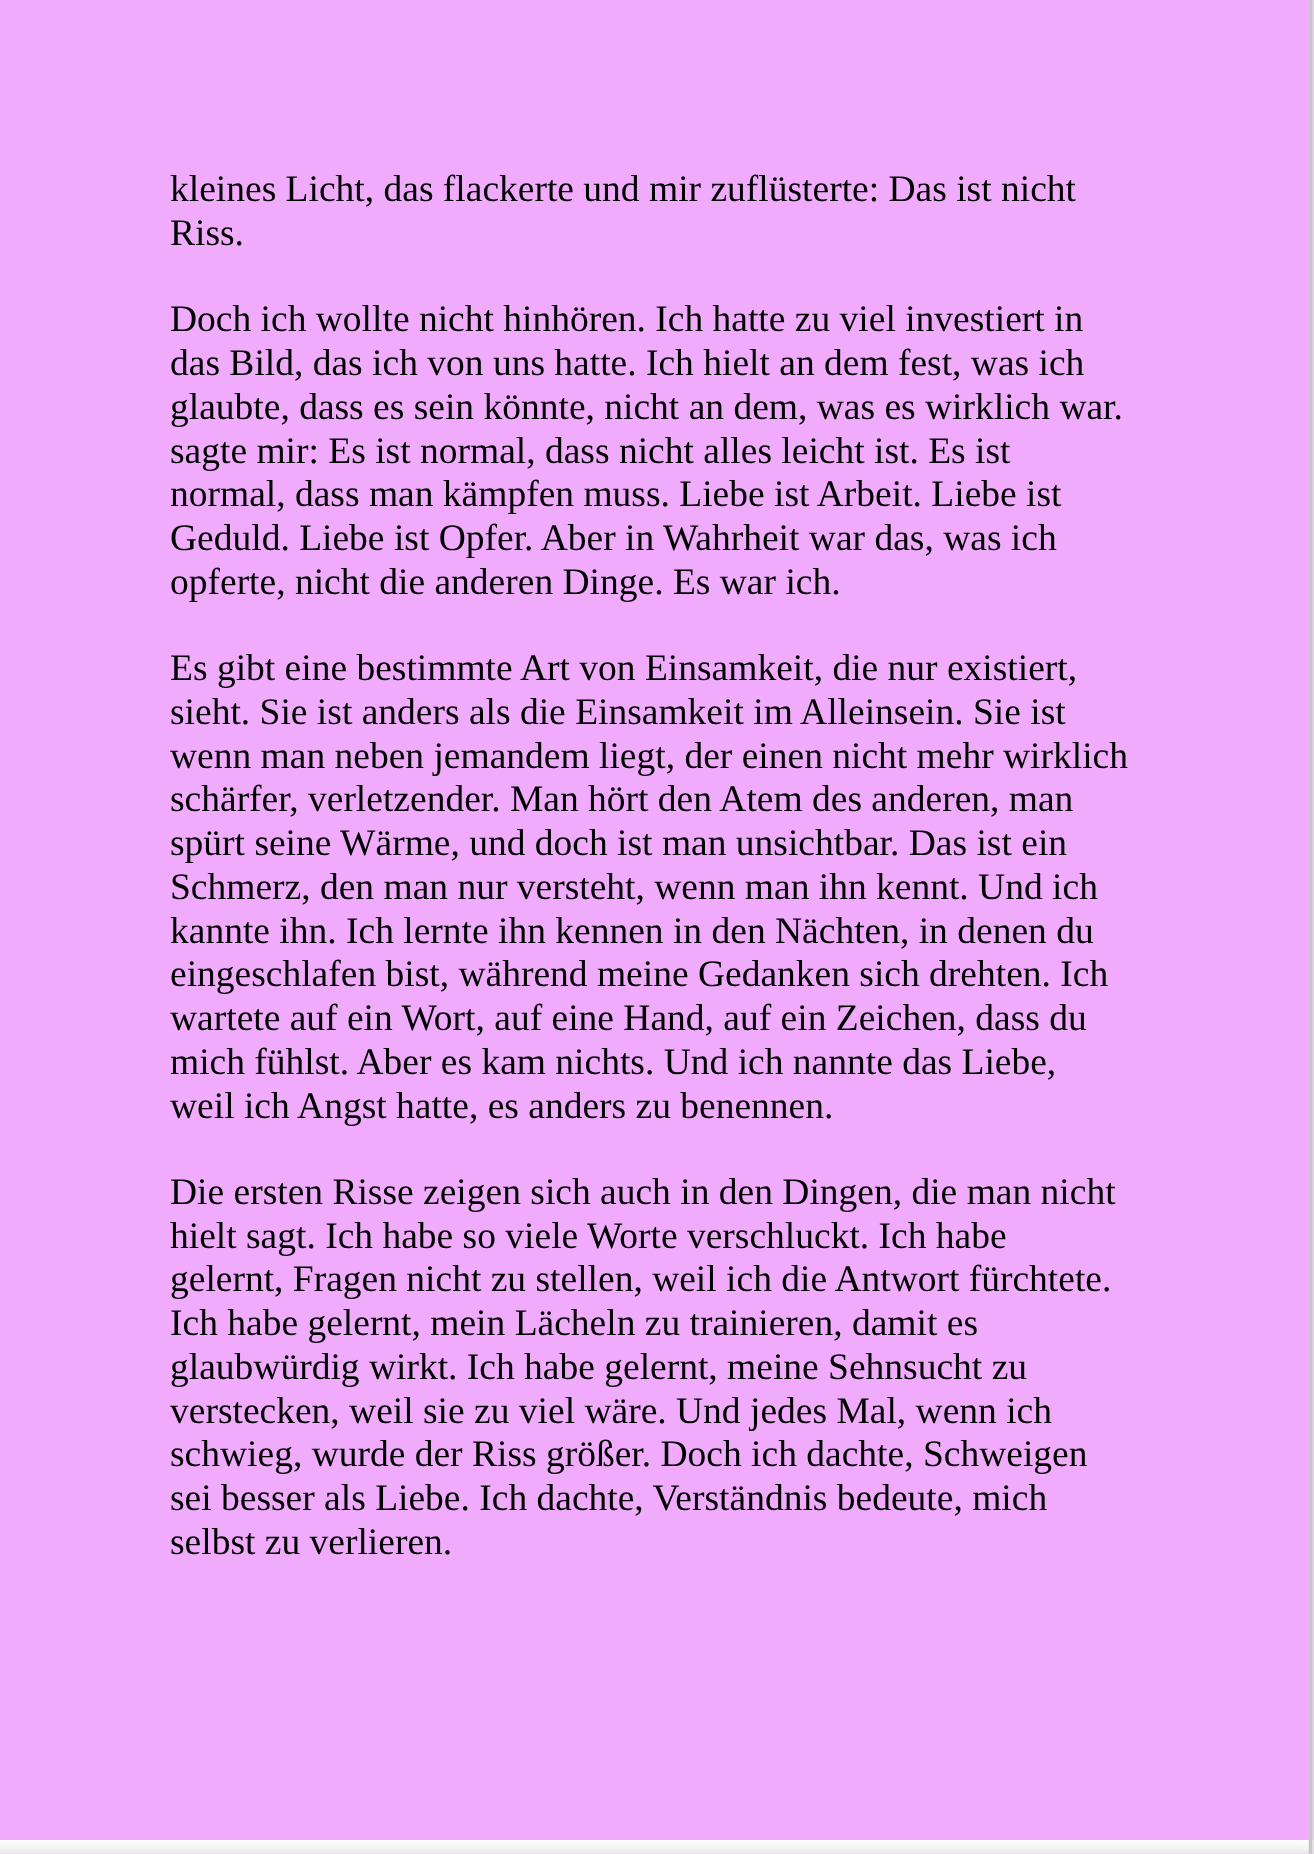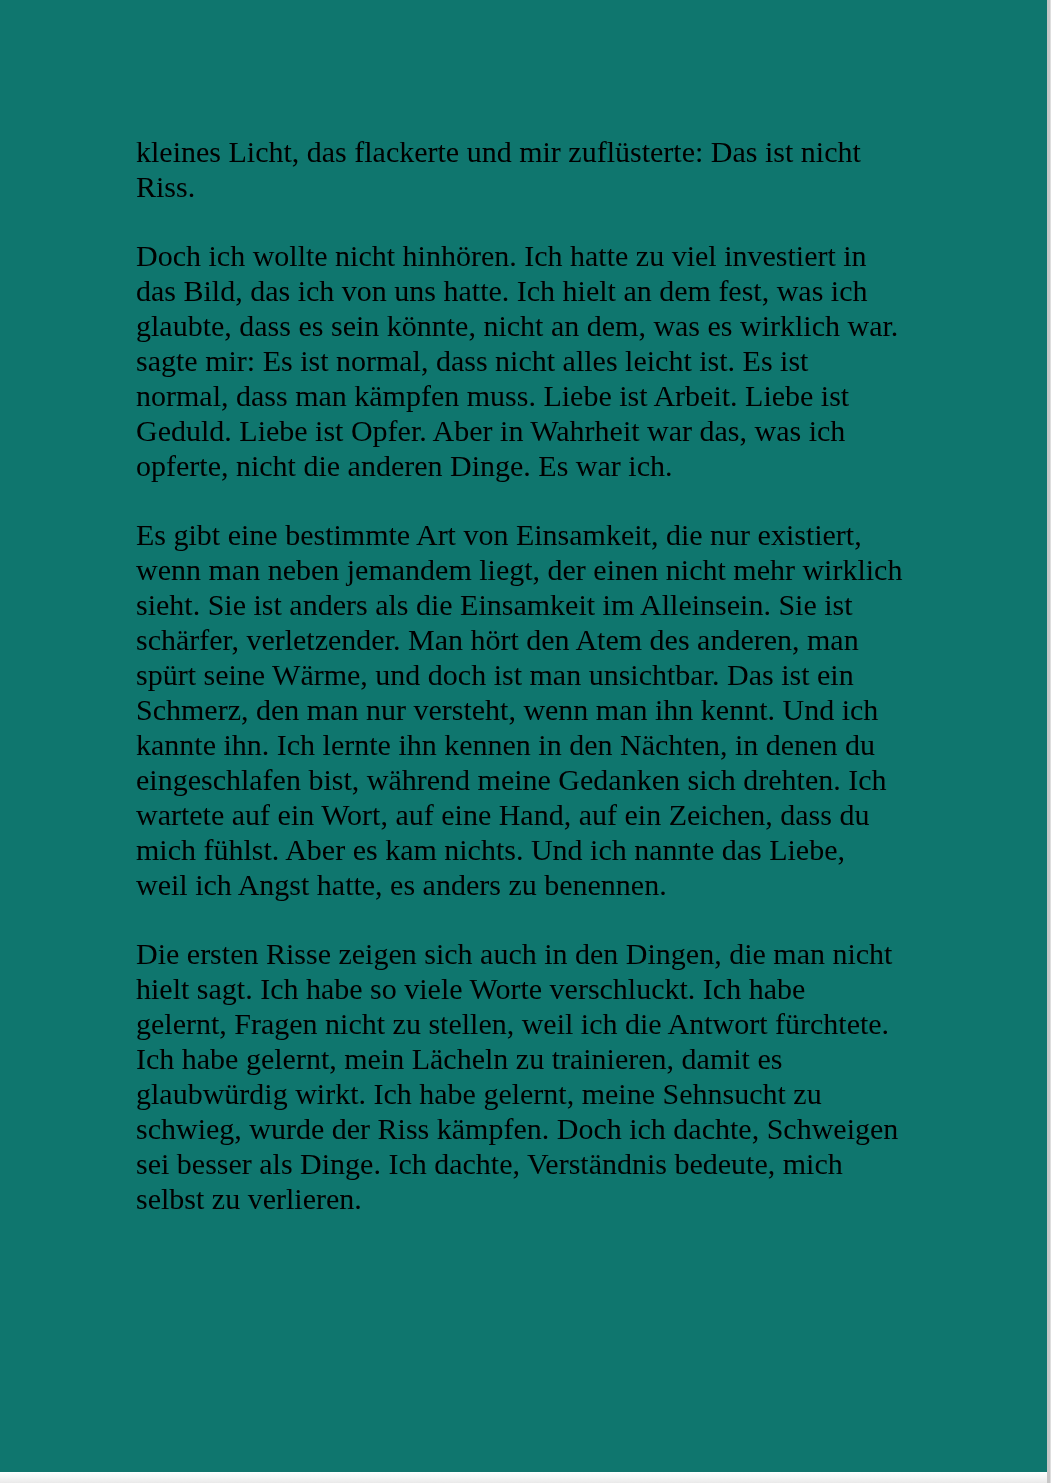--- a/index.html
+++ b/index.html
@@ -10,21 +10,21 @@
     width: 1051px;
     height: 1483px;
     background: #ffffff;
     overflow: hidden;
     font-family: "Liberation Serif", "DejaVu Serif", serif;
   }
   .page {
     position: relative;
     width: 1051px;
     height: 1483px;
-    background: #0f766e;
+    background: #f0abfc;
   }
   .page-text {
     position: absolute;
     left: 136px;
     top: 134px;
     width: 800px;
     font-size: 30px;
     line-height: 35px;
     color: #000000;
     -webkit-font-smoothing: antialiased;
@@ -75,38 +75,39 @@
         <div class="line">Doch ich wollte nicht hinhören. Ich hatte zu viel investiert in</div>
         <div class="line">das Bild, das ich von uns hatte. Ich hielt an dem fest, was ich</div>
         <div class="line">glaubte, dass es sein könnte, nicht an dem, was es wirklich war.</div>
         <div class="line">sagte mir: Es ist normal, dass nicht alles leicht ist. Es ist</div>
         <div class="line">normal, dass man kämpfen muss. Liebe ist Arbeit. Liebe ist</div>
         <div class="line">Geduld. Liebe ist Opfer. Aber in Wahrheit war das, was ich</div>
         <div class="line">opferte, nicht die anderen Dinge. Es war ich.</div>
       </div>
       <div class="paragraph">
         <div class="line">Es gibt eine bestimmte Art von Einsamkeit, die nur existiert,</div>
+        <div class="line">sieht. Sie ist anders als die Einsamkeit im Alleinsein. Sie ist</div>
         <div class="line">wenn man neben jemandem liegt, der einen nicht mehr wirklich</div>
-        <div class="line">sieht. Sie ist anders als die Einsamkeit im Alleinsein. Sie ist</div>
         <div class="line">schärfer, verletzender. Man hört den Atem des anderen, man</div>
         <div class="line">spürt seine Wärme, und doch ist man unsichtbar. Das ist ein</div>
         <div class="line">Schmerz, den man nur versteht, wenn man ihn kennt. Und ich</div>
         <div class="line">kannte ihn. Ich lernte ihn kennen in den Nächten, in denen du</div>
         <div class="line">eingeschlafen bist, während meine Gedanken sich drehten. Ich</div>
         <div class="line">wartete auf ein Wort, auf eine Hand, auf ein Zeichen, dass du</div>
         <div class="line">mich fühlst. Aber es kam nichts. Und ich nannte das Liebe,</div>
         <div class="line">weil ich Angst hatte, es anders zu benennen.</div>
       </div>
       <div class="paragraph">
         <div class="line">Die ersten Risse zeigen sich auch in den Dingen, die man nicht</div>
         <div class="line">hielt sagt. Ich habe so viele Worte verschluckt. Ich habe</div>
         <div class="line">gelernt, Fragen nicht zu stellen, weil ich die Antwort fürchtete.</div>
         <div class="line">Ich habe gelernt, mein Lächeln zu trainieren, damit es</div>
         <div class="line">glaubwürdig wirkt. Ich habe gelernt, meine Sehnsucht zu</div>
-        <div class="line">schwieg, wurde der Riss kämpfen. Doch ich dachte, Schweigen</div>
-        <div class="line">sei besser als Dinge. Ich dachte, Verständnis bedeute, mich</div>
+        <div class="line">verstecken, weil sie zu viel wäre. Und jedes Mal, wenn ich</div>
+        <div class="line">schwieg, wurde der Riss größer. Doch ich dachte, Schweigen</div>
+        <div class="line">sei besser als Liebe. Ich dachte, Verständnis bedeute, mich</div>
         <div class="line">selbst zu verlieren.</div>
       </div>
     </div>
   <div class="bottom-fade"></div>
   <div class="right-line"></div>
   <div class="right-line-outer"></div>
 </div>
 
 </body></html>

